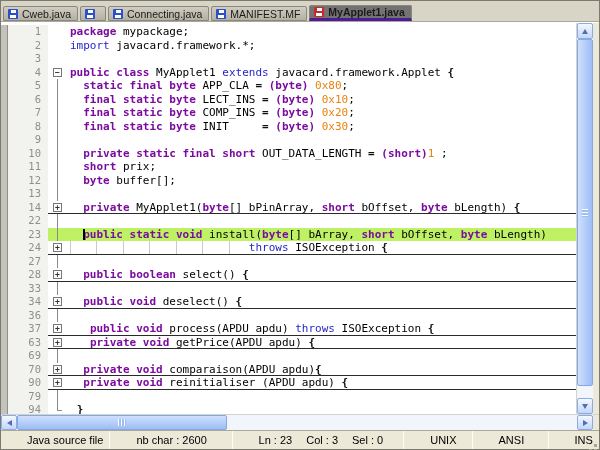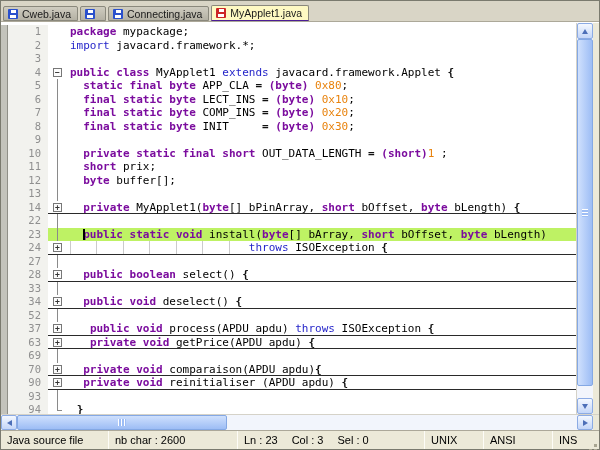--- a/index.html
+++ b/index.html
@@ -5,21 +5,21 @@
   * { margin:0; padding:0; box-sizing:border-box; }
   html,body { width:600px; height:450px; overflow:hidden; }
   body { font-family:"Liberation Sans", sans-serif; background:#ece9d8; }
   .app { width:600px; height:450px; display:flex; flex-direction:column; background:#ece9d8; border:1px solid #7a7a6e; }
 
   
   .tab-bar { height:18px; background:#d9d5c6; display:flex; align-items:flex-end; padding:20px 0 0 2px; border-bottom:1px solid #aca899; }
   .tab { display:inline-flex; align-items:center; height:15px; padding:0 6px 0 4px; margin-right:2px;
          background:linear-gradient(#cfccc0,#b4b1a4); border:1px solid #8a887c; border-radius:2px 2px 0 0;
          font-size:10.5px; color:#1a1a1a; cursor:default; }
-  .tab.active { background:#fef9c3; height:16px; border-bottom:1px solid #4c1d95; font-weight:normal; }
+  .tab.active { background:#737373; height:16px; border-bottom:3px solid #4c1d95; font-weight:bold; }
   .disk { position:relative; width:10px; height:10px; margin-right:4px; border-radius:1px; }
   .disk .shutter { position:absolute; top:1px; left:3px; right:2px; height:3px; background:#fff; }
   .disk .label { position:absolute; bottom:1px; left:2px; right:2px; height:3px; background:#fff; }
 
   
   .main { flex:1; display:flex; min-height:0; border-top:1px solid #fff; }
   .editor { flex:1; background:#fff; overflow:hidden; position:relative; display:flex; flex-direction:column; padding-top:2px; }
   .row { display:flex; height:13.5px; flex:0 0 13.5px; font-family:"DejaVu Sans Mono", monospace; font-size:11px; line-height:13.5px; white-space:pre; }
   .sel-strip { width:7px; background:#c3c3bb; border-right:1px solid #8f8f87; flex:0 0 7px; }
   .lnum { width:40px; flex:0 0 40px; background:#f2f2ee; color:#8f8f8f; text-align:right; padding-right:7px; font-size:10.5px; }
@@ -57,21 +57,21 @@
   .hbtn { position:absolute; top:0; width:16px; height:15px; background:linear-gradient(#f4f8ff,#c4d6f8); border:1px solid #8cabe4; border-radius:2px;
           display:flex; align-items:center; justify-content:center; }
   .hthumb { position:absolute; left:16px; top:0; width:210px; height:15px; background:linear-gradient(#cfe0fd,#9dbdf5); border:1px solid #84a8e4; border-radius:2px; }
   .hthumb::after { content:""; position:absolute; top:3px; bottom:3px; left:50%; margin-left:-4px; width:8px;
                    background:repeating-linear-gradient(to right,#ffffff 0 1px, #9dbdf5 1px 3px); }
   .hcorner { position:absolute; right:0; top:0; width:6px; height:16px; background:#ece9d8; }
 
   
   .status { height:19px; flex:0 0 19px; background:#ece9d8; border-top:1px solid #aca899; display:flex; align-items:center;
             font-size:11px; color:#000; position:relative; }
-  .sfield { padding:0 6px; height:100%; display:flex; align-items:center; white-space:pre; }
+  .sfield { padding:0 6px; height:100%; display:flex; align-items:center; white-space:pre;margin-left:20px; }
   .sep { width:1px; height:100%; background:#b3b0a1; border-right:1px solid #fdfcf7; }
   .f1 { width:107px; } .f2 { width:128px; } .f3 { width:186px; } .f4 { width:58px; } .f5 { width:68px; } .f6 { width:36px; }
   .lncol span { margin-right:14px; }
   .grip { position:absolute; right:2px; bottom:2px; width:3px; height:3px; background:#a8a591;
           box-shadow:-5px 5px 0 #a8a591, 0 5px 0 #a8a591, -10px 10px 0 #a8a591, -5px 10px 0 #a8a591, 0 10px 0 #a8a591; }
 </style>
 </head>
 <body>
 
 <div class="app">
@@ -89,20 +89,27 @@
           <span class="shutter"></span>
           <span class="label"></span>
         </span>
       </div>
       <div class="tab">
         <span class="disk" style="background: rgb(42, 80, 204);">
           <span class="shutter"></span>
           <span class="label"></span>
         </span>
         <span>Connecting.java</span>
+      </div>
+      <div class="tab">
+        <span class="disk" style="background: rgb(42, 80, 204);">
+          <span class="shutter"></span>
+          <span class="label"></span>
+        </span>
+        <span>MANIFEST.MF</span>
       </div>
       <div class="tab active">
         <span class="disk" style="background: rgb(204, 38, 38);">
           <span class="shutter"></span>
           <span class="label"></span>
         </span>
         <span>MyApplet1.java</span>
       </div>
     </div>
 
@@ -122,27 +129,27 @@
         <div class="row"><div class="sel-strip"></div><div class="lnum">12</div><div class="fold"><span class="vline"></span></div><div class="code"><span class="c-pl">  </span><span class="c-kw1">byte</span><span class="c-pl"> buffer[];</span></div></div>
         <div class="row"><div class="sel-strip"></div><div class="lnum">13</div><div class="fold"><span class="vline"></span></div><div class="code"></div></div>
         <div class="row"><div class="sel-strip"></div><div class="lnum">14</div><div class="fold"><span class="box">+</span></div><div class="code"><span class="c-pl">  </span><span class="c-kw1">private</span><span class="c-pl"> MyApplet1(</span><span class="c-kw1">byte</span><span class="c-pl">[] bPinArray, </span><span class="c-kw1">short</span><span class="c-pl"> bOffset, </span><span class="c-kw1">byte</span><span class="c-pl"> bLength) </span><span class="c-br">{</span><span class="underline"></span></div></div>
         <div class="row"><div class="sel-strip"></div><div class="lnum">22</div><div class="fold"><span class="vline"></span></div><div class="code"></div></div>
         <div class="row hl"><div class="sel-strip"></div><div class="lnum">23</div><div class="fold"><span class="vline"></span></div><div class="code"><span class="c-pl">  </span><span class="c-kw1">public static void</span><span class="c-pl"> install(</span><span class="c-kw1">byte</span><span class="c-pl">[] bArray, </span><span class="c-kw1">short</span><span class="c-pl"> bOffset, </span><span class="c-kw1">byte</span><span class="c-pl"> bLength)</span><span class="caret" style="left: 15.24px;"></span></div></div>
         <div class="row"><div class="sel-strip"></div><div class="lnum">24</div><div class="fold"><span class="box">+</span></div><div class="code"><span class="guides" style="width: 178.74px;"></span><span class="c-pl">                           </span><span class="c-kw2">throws</span><span class="c-pl"> ISOException </span><span class="c-br">{</span><span class="underline"></span></div></div>
         <div class="row"><div class="sel-strip"></div><div class="lnum">27</div><div class="fold"><span class="vline"></span></div><div class="code"></div></div>
         <div class="row"><div class="sel-strip"></div><div class="lnum">28</div><div class="fold"><span class="box">+</span></div><div class="code"><span class="c-pl">  </span><span class="c-kw1">public boolean</span><span class="c-pl"> select() </span><span class="c-br">{</span><span class="underline"></span></div></div>
         <div class="row"><div class="sel-strip"></div><div class="lnum">33</div><div class="fold"><span class="vline"></span></div><div class="code"></div></div>
         <div class="row"><div class="sel-strip"></div><div class="lnum">34</div><div class="fold"><span class="box">+</span></div><div class="code"><span class="c-pl">  </span><span class="c-kw1">public void</span><span class="c-pl"> deselect() </span><span class="c-br">{</span><span class="underline"></span></div></div>
-        <div class="row"><div class="sel-strip"></div><div class="lnum">52</div><div class="fold"><span class="vline"></span></div><div class="code"></div></div>
+        <div class="row"><div class="sel-strip"></div><div class="lnum">36</div><div class="fold"><span class="vline"></span></div><div class="code"></div></div>
         <div class="row"><div class="sel-strip"></div><div class="lnum">37</div><div class="fold"><span class="box">+</span></div><div class="code"><span class="c-pl">   </span><span class="c-kw1">public void</span><span class="c-pl"> process(APDU apdu) </span><span class="c-kw2">throws</span><span class="c-pl"> ISOException </span><span class="c-br">{</span><span class="underline"></span></div></div>
         <div class="row"><div class="sel-strip"></div><div class="lnum">63</div><div class="fold"><span class="box">+</span></div><div class="code"><span class="c-pl">   </span><span class="c-kw1">private void</span><span class="c-pl"> getPrice(APDU apdu) </span><span class="c-br">{</span><span class="underline"></span></div></div>
         <div class="row"><div class="sel-strip"></div><div class="lnum">69</div><div class="fold"><span class="vline"></span></div><div class="code"></div></div>
         <div class="row"><div class="sel-strip"></div><div class="lnum">70</div><div class="fold"><span class="box">+</span></div><div class="code"><span class="c-pl">  </span><span class="c-kw1">private void</span><span class="c-pl"> comparaison(APDU apdu)</span><span class="c-br">{</span><span class="underline"></span></div></div>
         <div class="row"><div class="sel-strip"></div><div class="lnum">90</div><div class="fold"><span class="box">+</span></div><div class="code"><span class="c-pl">  </span><span class="c-kw1">private void</span><span class="c-pl"> reinitialiser (APDU apdu) </span><span class="c-br">{</span><span class="underline"></span></div></div>
-        <div class="row"><div class="sel-strip"></div><div class="lnum">93</div><div class="fold"><span class="vline"></span></div><div class="code"></div></div>
+        <div class="row"><div class="sel-strip"></div><div class="lnum">79</div><div class="fold"><span class="vline"></span></div><div class="code"></div></div>
         <div class="row"><div class="sel-strip"></div><div class="lnum">94</div><div class="fold"><span class="vhalf"></span><span class="htick"></span></div><div class="code"><span class="c-pl"> </span><span class="c-br">}</span></div></div>
       </div>
 
     <div class="vscroll">
       <div class="sbtn" style="top:0;">
         <span class="tri-up"></span>
       </div>
       <div class="vthumb"></div>
       <div class="sbtn" style="bottom:0;">
         <span class="tri-down"></span>

